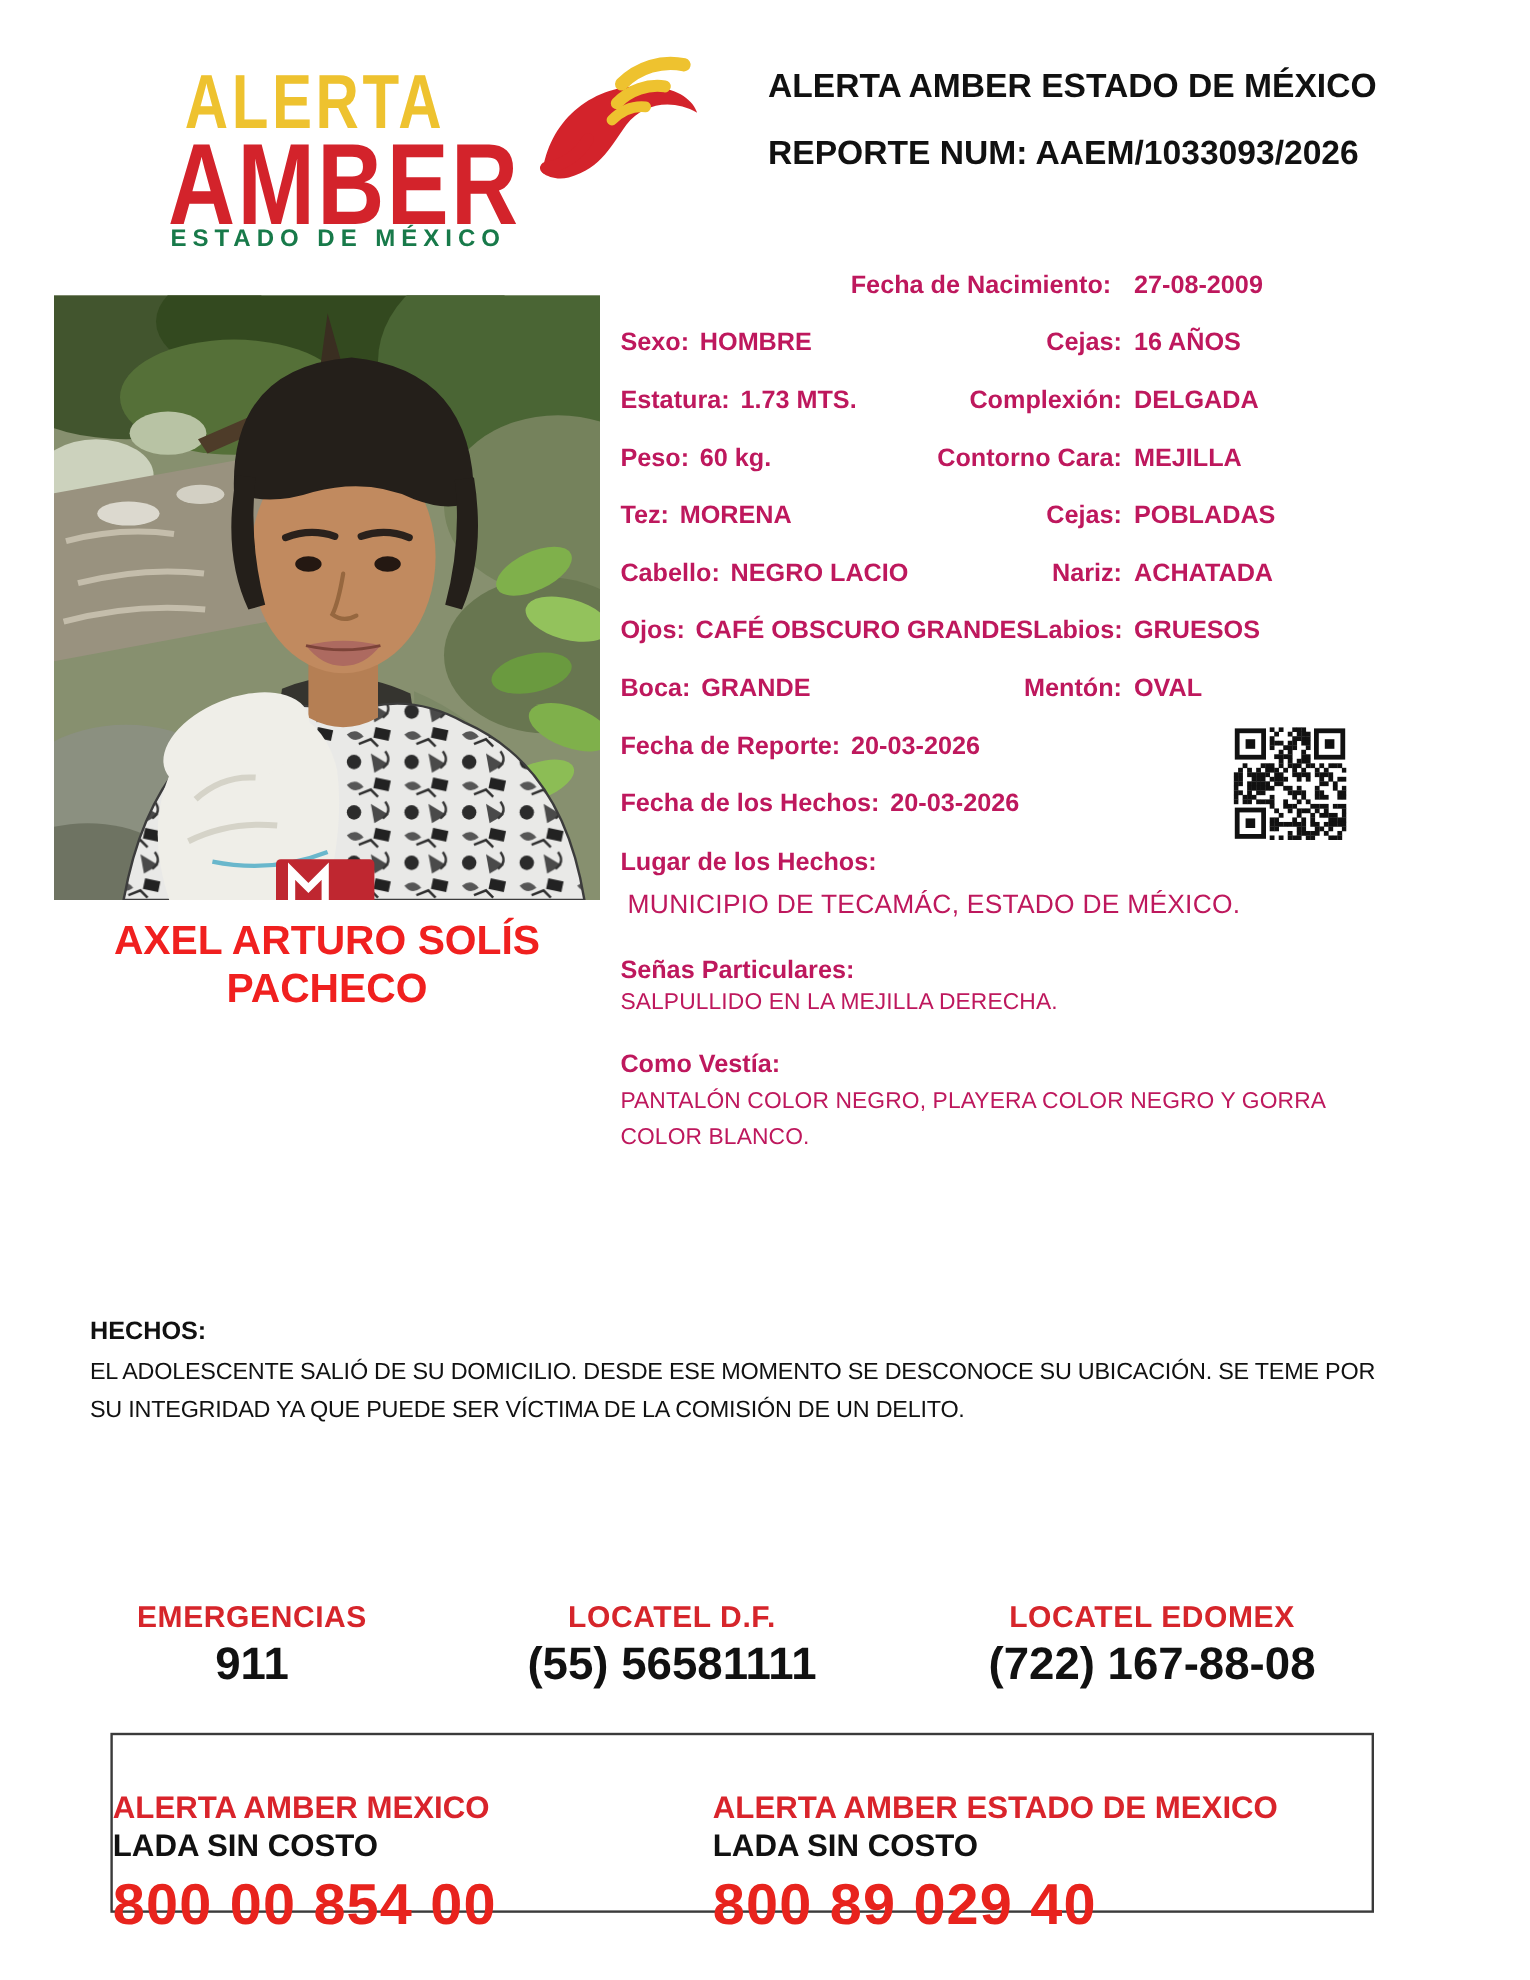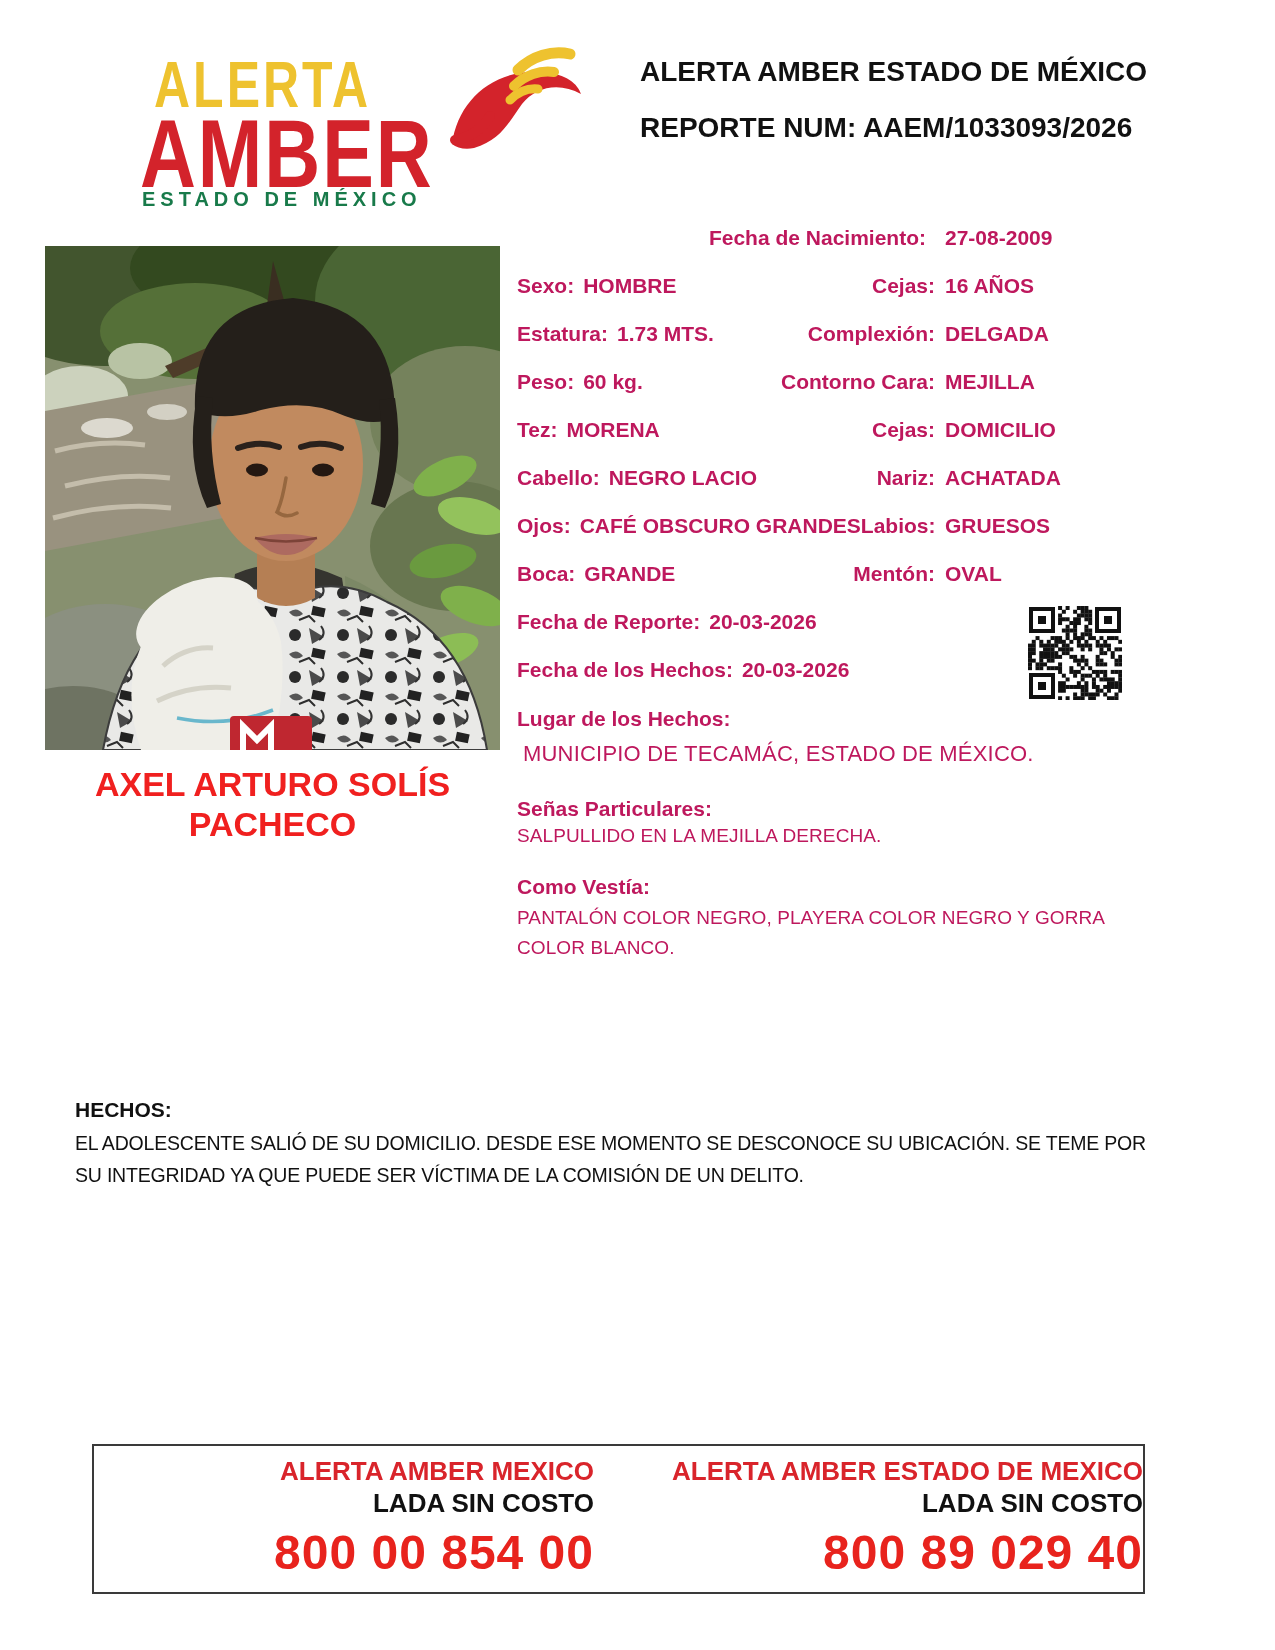--- a/index.html
+++ b/index.html
@@ -60,21 +60,21 @@
   
   .contacts { position:absolute; left:60px; top:1334px; width:1100px;
               display:grid; grid-template-columns:300px 400px 400px; }
   .contact { text-align:center; }
   .c-label { color:#d6252b; font-size:25px; font-weight:700; letter-spacing:0.5px; }
   .c-number { color:#111; font-size:38px; font-weight:700; margin-top:3px; }
 
   
   .phonebox { position:absolute; left:92px; top:1444px; width:1053px; height:150px;
               border:2px solid #3a3a3a; display:grid; grid-template-columns:500px 1fr; padding-top:10px; }
-  .pcol { text-align:right; }
+  .pcol { text-align:left;margin-top:35px; }
   .p-title { color:#d9242b; font-size:26px; font-weight:700; }
   .p-sub   { color:#111;    font-size:26px; font-weight:700; margin-top:1px; }
   .p-num   { color:#e8231d; font-size:48px; font-weight:700; margin-top:6px; letter-spacing:1px; }
 </style>
 </head>
 <body>
 
 <div class="page">
 
   <div class="logo">
@@ -194,21 +194,21 @@
         <span class="rl">Contorno Cara:</span>
       </div>
       <div class="dval">MEJILLA</div>
     </div>
 
     <div class="drow">
       <div class="dleft">
         <span class="lpair"><span class="lab">Tez:</span><span>MORENA</span></span>
         <span class="rl">Cejas:</span>
       </div>
-      <div class="dval">DOMICILIO</div>
+      <div class="dval">POBLADAS</div>
     </div>
 
     <div class="drow">
       <div class="dleft">
         <span class="lpair"><span class="lab">Cabello:</span><span>NEGRO LACIO</span></span>
         <span class="rl">Nariz:</span>
       </div>
       <div class="dval">ACHATADA</div>
     </div>
 
@@ -500,20 +500,34 @@
       <rect x="76" y="10" width="8" height="8" fill="#111"></rect>
       <rect x="10" y="76" width="8" height="8" fill="#111"></rect>
     </svg>
   </div>
 
   <div class="hechos">
     <div class="hh">HECHOS:</div>
     <div class="ht">EL ADOLESCENTE SALIÓ DE SU DOMICILIO. DESDE ESE MOMENTO SE DESCONOCE SU UBICACIÓN. SE TEME POR SU INTEGRIDAD YA QUE PUEDE SER VÍCTIMA DE LA COMISIÓN DE UN DELITO.</div>
   </div>
 
+  <div class="contacts">
+    <div class="contact">
+      <div class="c-label">EMERGENCIAS</div>
+      <div class="c-number">911</div>
+    </div>
+    <div class="contact">
+      <div class="c-label">LOCATEL D.F.</div>
+      <div class="c-number">(55) 56581111</div>
+    </div>
+    <div class="contact">
+      <div class="c-label">LOCATEL EDOMEX</div>
+      <div class="c-number">(722) 167-88-08</div>
+    </div>
+  </div>
 
   <div class="phonebox">
     <div class="pcol">
       <div class="p-title">ALERTA AMBER MEXICO</div>
       <div class="p-sub">LADA SIN COSTO</div>
       <div class="p-num">800 00 854 00</div>
     </div>
     <div class="pcol">
       <div class="p-title">ALERTA AMBER ESTADO DE MEXICO</div>
       <div class="p-sub">LADA SIN COSTO</div>

